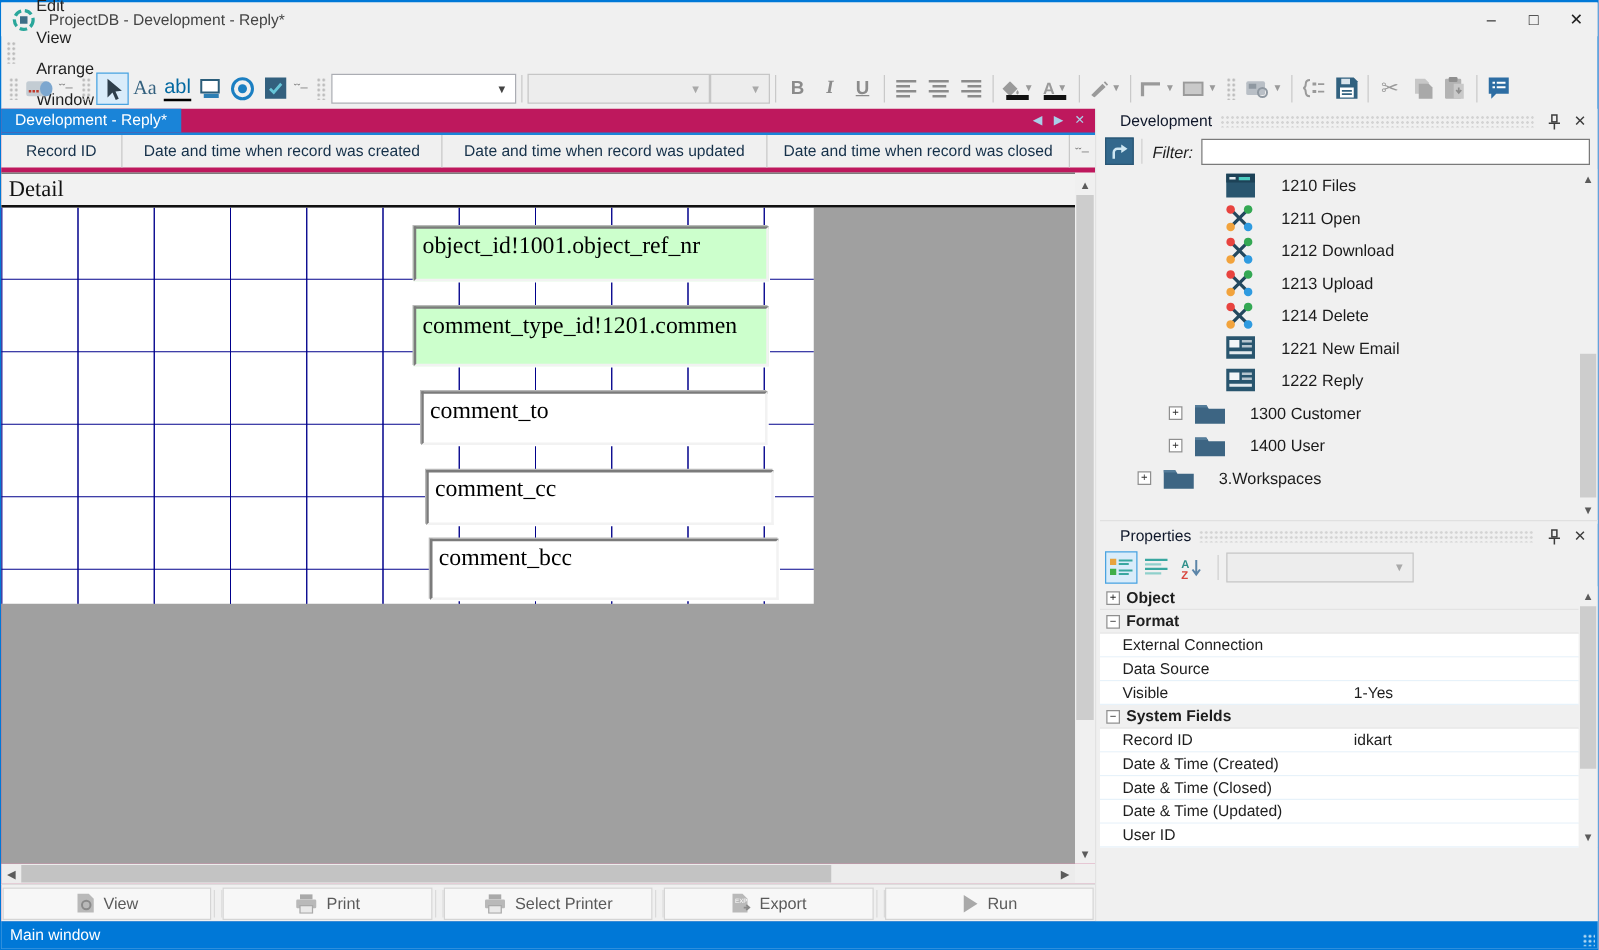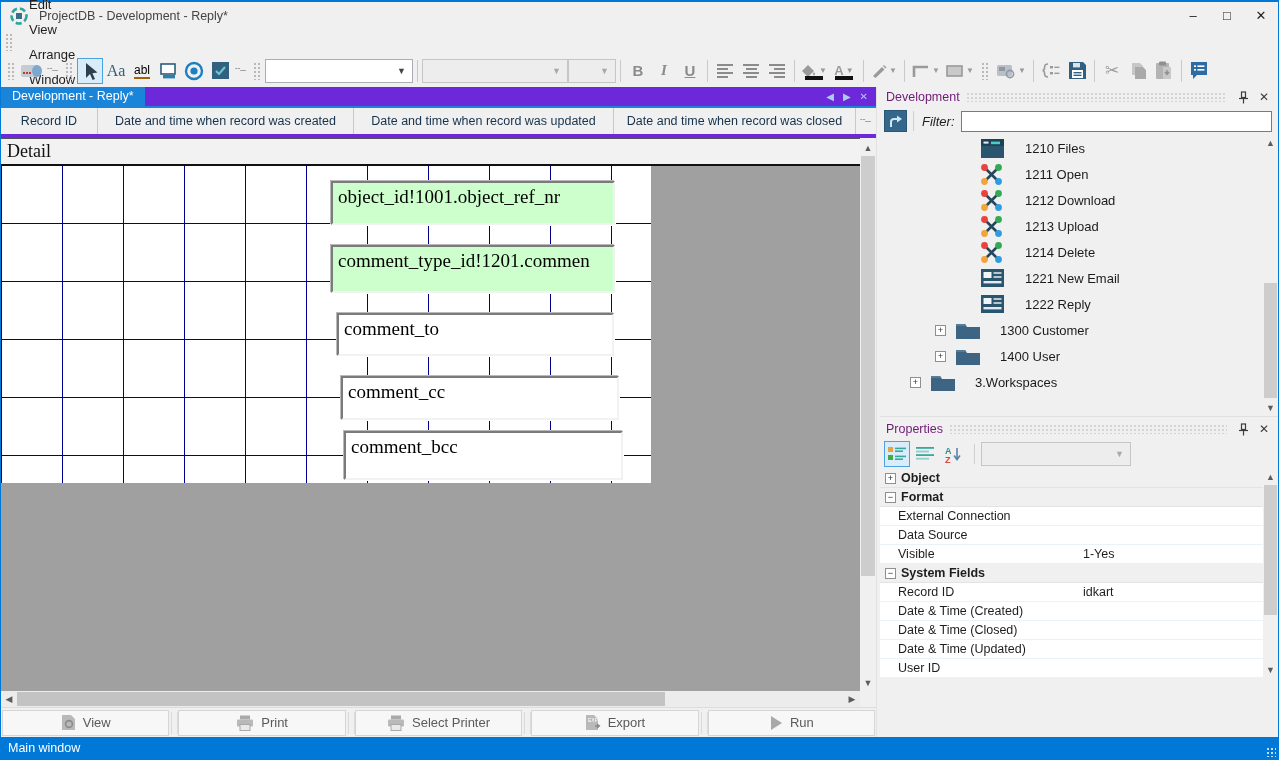--- a/index.html
+++ b/index.html
@@ -32,21 +32,21 @@
   .combo .arr { font-size:9px; color:#444; padding:0 6px; }
   .combo.disabled { background:#ededed; border-color:#c6c6c6; }
   .combo.disabled .arr { color:#a9a9a9; }
   .align-lines { display:flex; flex-direction:column; gap:2px; }
   .align-lines i { display:block; height:2px; background:#8b8b8b; }
   .color-bar { position:absolute; left:5px; right:5px; bottom:3px; height:4px; background:#111; }
   .dd-arr { font-size:8px; color:#9a9a9a; margin-left:2px; }
 
   
   .main { flex:1; display:flex; min-height:0; }
-  .left-pane { width:875px; display:flex; flex-direction:column; background:#6d28d9; }
+  .left-pane { width:875px; display:flex; flex-direction:column; background:#be185d; }
   .v-splitter { width:4px; background:#f0f0f0; border-left:1px solid #e2e2e2; }
   .right-pane { flex:1; display:flex; flex-direction:column; background:#f0f0f0; min-width:0; }
 
   
   .tabstrip { height:21px; display:flex; align-items:flex-end; border-bottom:2px solid #1a84d8; }
   .tab-active { background:#1a84d8; color:#fff; padding:0 11px; line-height:19px; font-size:12.5px; }
   .tabnav { margin-left:auto; display:flex; align-items:center; gap:9px; padding-right:8px; color:#a9cfe8; font-size:10px; line-height:19px; }
 
   
   .colheaders { height:26px; display:flex; align-items:stretch; background:#f0f0f0; }
@@ -83,21 +83,21 @@
 
   
   .statusbar { height:22px; background:#0078d7; color:#fff; display:flex; align-items:center; position:relative; font-size:12.5px; }
   .status-left { padding-left:7px; }
   .status-version { position:absolute; left:1005px;margin-top:36px; }
   .resize-grip { position:absolute; right:2px; bottom:2px; width:10px; height:10px;
     background-image:radial-gradient(#bfe0f5 1px, transparent 1.2px); background-size:4px 4px; }
 
   
   .panel-title { height:20px; display:flex; align-items:center; padding:0 4px 0 6px; }
-  .panel-title .txt { background:#f0f0f0; padding-right:6px; font-size:12.5px; color:#701a75; }
+  .panel-title .txt { background:#f0f0f0; padding-right:6px; font-size:12.5px; color:#0f172a;margin-left:10px; }
   .panel-title .dots { flex:1; height:10px; background-image:radial-gradient(#d4d4d4 1px, transparent 1.2px); background-size:4px 4px; margin-right:6px; }
   .panel-title .ticon { color:#3c3c3c; font-size:12px; padding:0 5px; }
   .filter-row { height:28px; display:flex; align-items:center; padding:0 4px; }
   .goto-btn { width:23px; height:22px; background:#33688c; border:1px solid #2a5674; display:flex; align-items:center; justify-content:center; margin-right:6px; }
   .filter-sep { width:1px; height:20px; background:#cfcfcf; margin-right:8px; }
   .filter-label { margin-right:6px; font-size:13px;font-style:italic; }
   .filter-input { flex:1; height:21px; border:1px solid #7a7a7a; background:#fff; margin-right:2px; font-size:12px; padding:0 4px; font-family:"Liberation Sans",sans-serif; }
 
   .tree { position:relative; height:281px; overflow:hidden; }
   .tree-inner { position:absolute; left:0; top:0; right:15px; }
@@ -173,21 +173,21 @@
     <div class="grip"></div>
     <div class="tb-btn selected">
       <svg width="18" height="20" viewBox="0 0 18 20">
           <path d="M5 2 L5 17 L9 13 L11.6 19 L14 18 L11.4 12.2 L16.5 11.6 Z" fill="#2e3f4c"></path>
         </svg>
     </div>
     <div class="tb-btn">
         <span style="font-size:16px;color:#33607e;font-family:'Liberation Serif',serif;">Aa</span>
       </div>
     <div class="tb-btn">
-        <span style="font-size:12px;color:#000000;border-bottom:2px solid #a16207;">abl</span>
+        <span style="font-size:16px;color:#0369a1;border-bottom:2px solid #000000;">abl</span>
       </div>
     <div class="tb-btn">
       <svg width="20" height="18" viewBox="0 0 20 18">
           <rect x="3" y="2" width="14" height="10" fill="#fff" stroke="#2b5d7a" stroke-width="1.6"></rect>
           <rect x="5" y="13" width="12" height="3.4" fill="#2c7fb4"></rect>
         </svg>
     </div>
     <div class="tb-btn">
       <svg width="20" height="20" viewBox="0 0 20 20">
           <circle cx="10" cy="10" r="8" fill="none" stroke="#1b7fc2" stroke-width="2.4"></circle>

